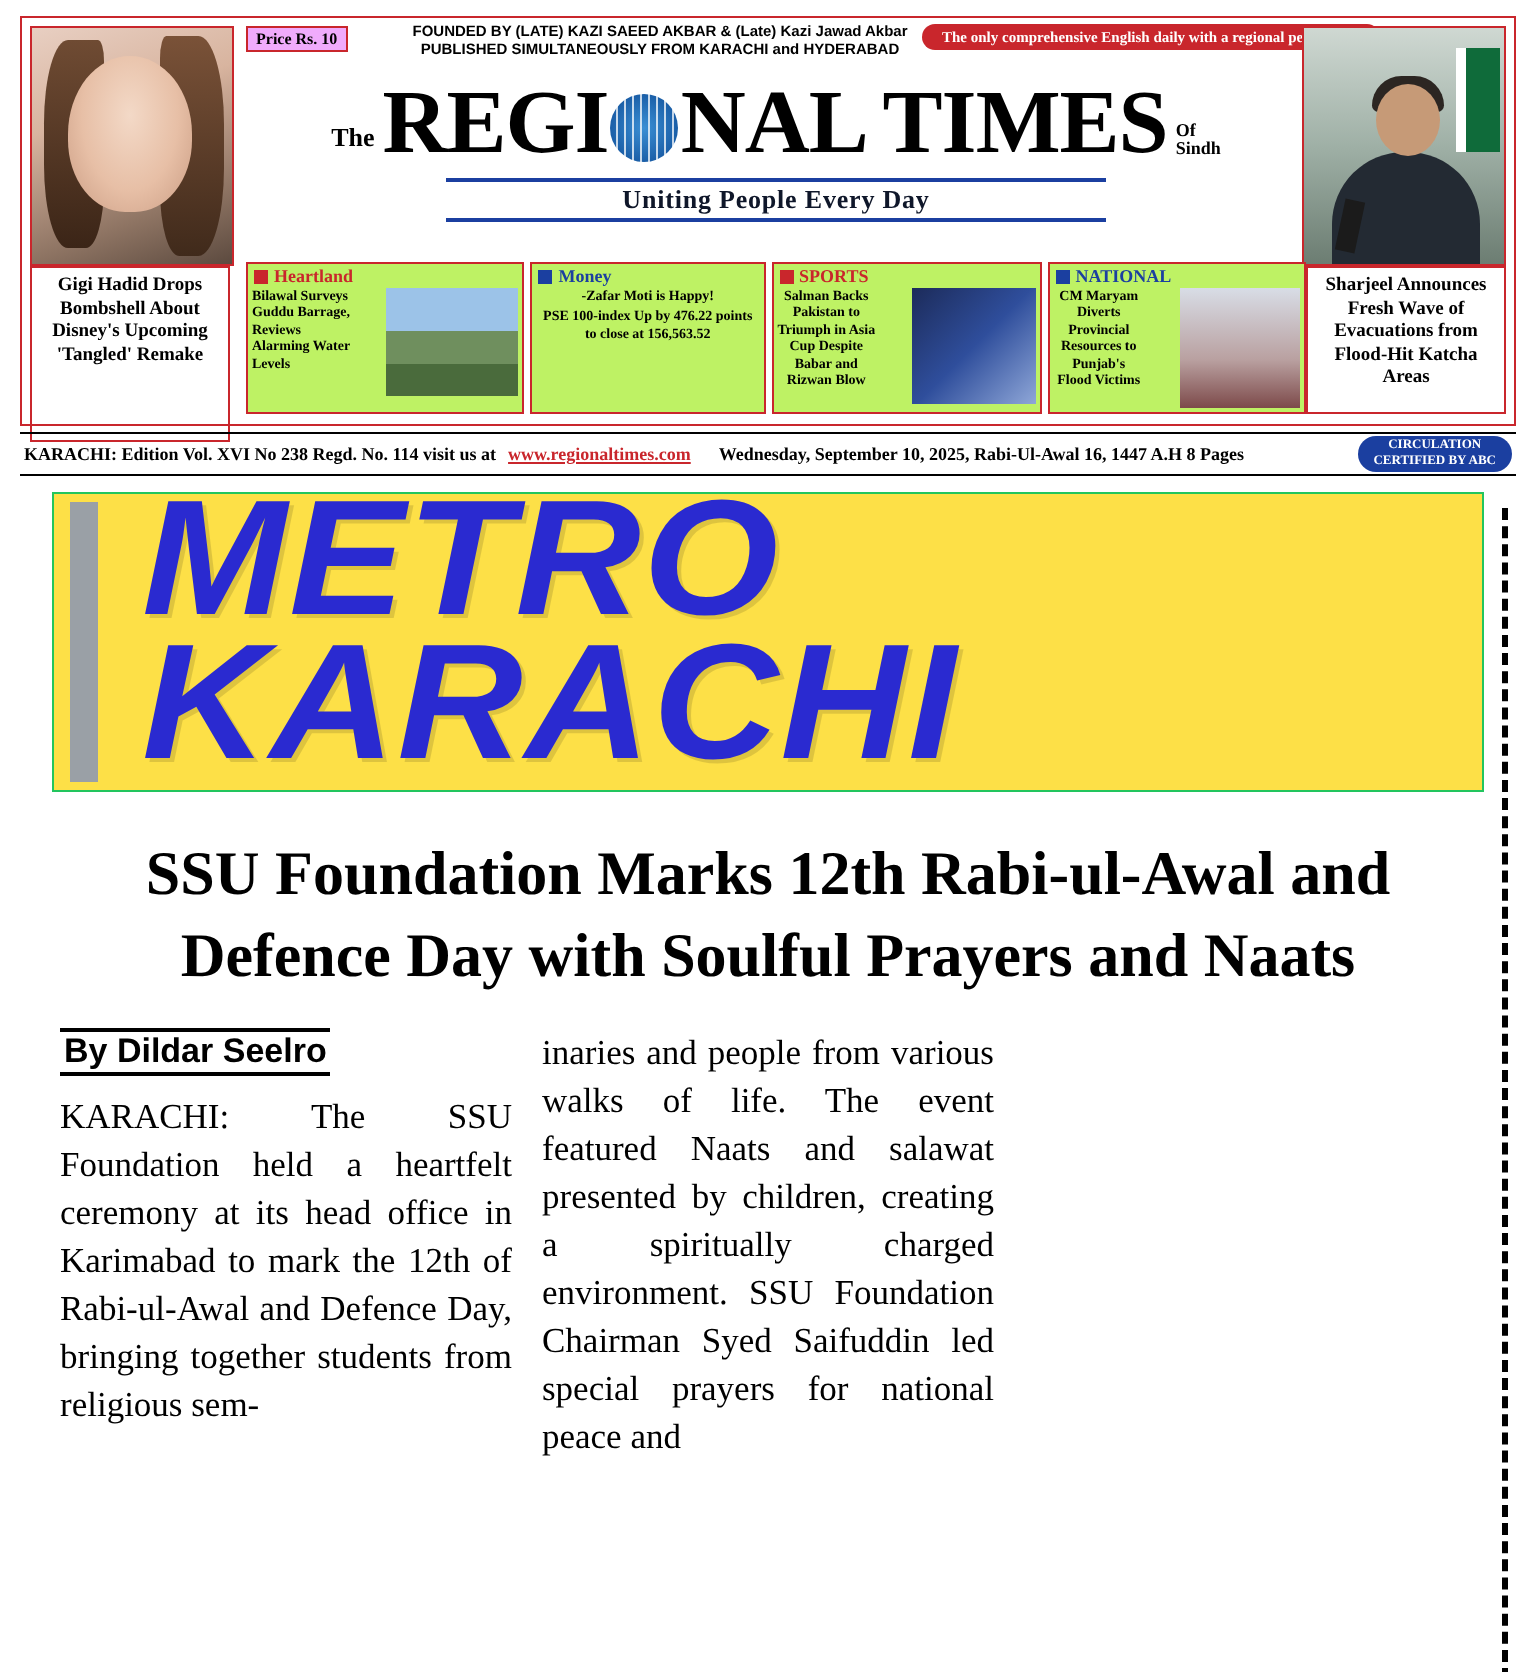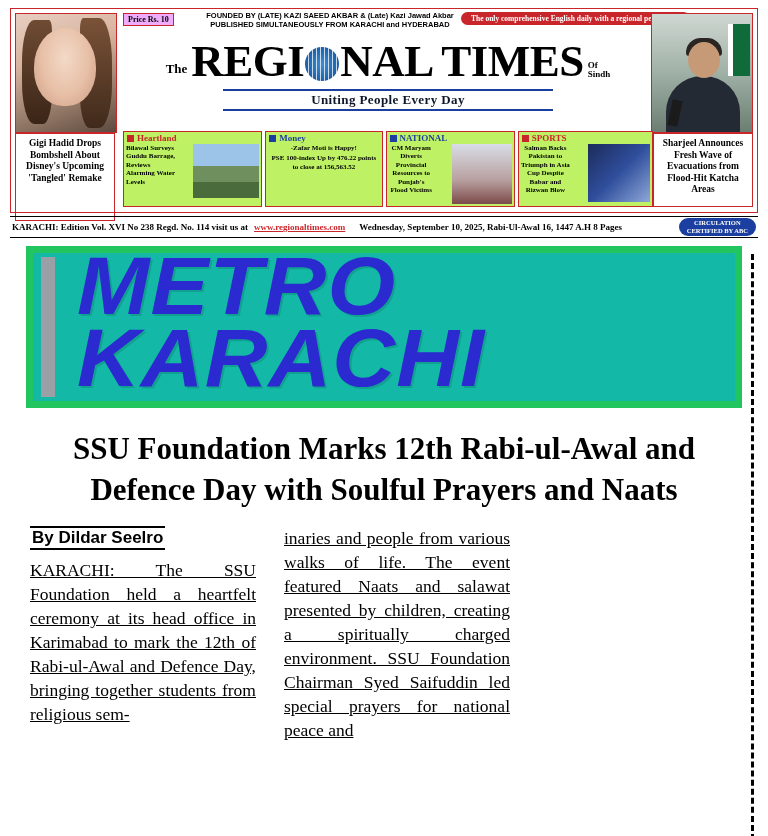--- a/index.html
+++ b/index.html
@@ -356,25 +356,25 @@
     line-height: 8px;
     text-align: center;
     border-radius: 10px;
     padding: 1px 8px;
     font-weight: bold;
   }
 
   
   .banner {
     margin: 8px 26px 0 26px;
-    border: 7px solid #22c55e;
+    border: 1px solid #22c55e;
     height: 148px;
     position: relative;
     overflow: hidden;
-    background: #14b8a6;
+    background: #fde047;
   }
   .banner-stripe {
     position: absolute;
     left: 8px; top: 4px; bottom: 4px;
     width: 14px;
     background: #9aa0a6;
   }
   .banner-text {
     position: absolute;
     left: 44px;
@@ -399,22 +399,21 @@
     font-family: "Liberation Serif", serif;
     font-weight: bold;
     font-size: 31px;
     line-height: 41px;
   }
 
   
   .article {
     margin: 16px 36px 0 30px;
     display: flex;
-    gap: 28px;
-    text-decoration: underline;
+    gap: 15px;
   }
   .col { width: 226px; }
   .byline {
     font-family: "Liberation Sans", sans-serif;
     font-weight: bold;
     font-size: 17px;
     border-top: 2px solid #000;
     border-bottom: 2px solid #000;
     display: inline-block;
     padding: 0 2px;
@@ -501,39 +500,39 @@
         <div class="teaser-head blue">
           <span class="sq blue"></span>
           <span>Money</span>
         </div>
         <div style="padding:1px 3px">
           <div class="teaser-text center">-Zafar Moti is Happy!</div>
           <div class="teaser-text center" style="margin-top:2px">PSE 100-index Up by 476.22 points to close at 156,563.52</div>
         </div>
       </div>
 
+      <div class="teaser t4">
+        <div class="teaser-head">
+          <span class="sq"></span>
+          <span>SPORTS</span>
+        </div>
+        <div class="teaser-body">
+          <div class="teaser-text center" style="width:68px">Salman Backs Pakistan to Triumph in Asia Cup Despite Babar and Rizwan Blow</div>
+          <div class="thumb thumb-sports"></div>
+        </div>
+      </div>
+
       <div class="teaser t3">
         <div class="teaser-head blue">
           <span class="sq blue"></span>
           <span>NATIONAL</span>
         </div>
         <div class="teaser-body">
           <div class="teaser-text center" style="width:66px">CM Maryam Diverts Provincial Resources to Punjab's Flood Victims</div>
           <div class="thumb thumb-woman"></div>
-        </div>
-      </div>
-
-      <div class="teaser t4">
-        <div class="teaser-head">
-          <span class="sq"></span>
-          <span>SPORTS</span>
-        </div>
-        <div class="teaser-body">
-          <div class="teaser-text center" style="width:68px">Salman Backs Pakistan to Triumph in Asia Cup Despite Babar and Rizwan Blow</div>
-          <div class="thumb thumb-sports"></div>
         </div>
       </div>
 
     </div>
   </div>
 
   <div class="infobar">
     <span class="edition">KARACHI: Edition Vol. XVI No 238 Regd. No. 114 visit us at</span>
     <span class="site">www.regionaltimes.com</span>
     <span class="datetext">Wednesday, September 10, 2025, Rabi-Ul-Awal 16, 1447  A.H  8 Pages</span>

